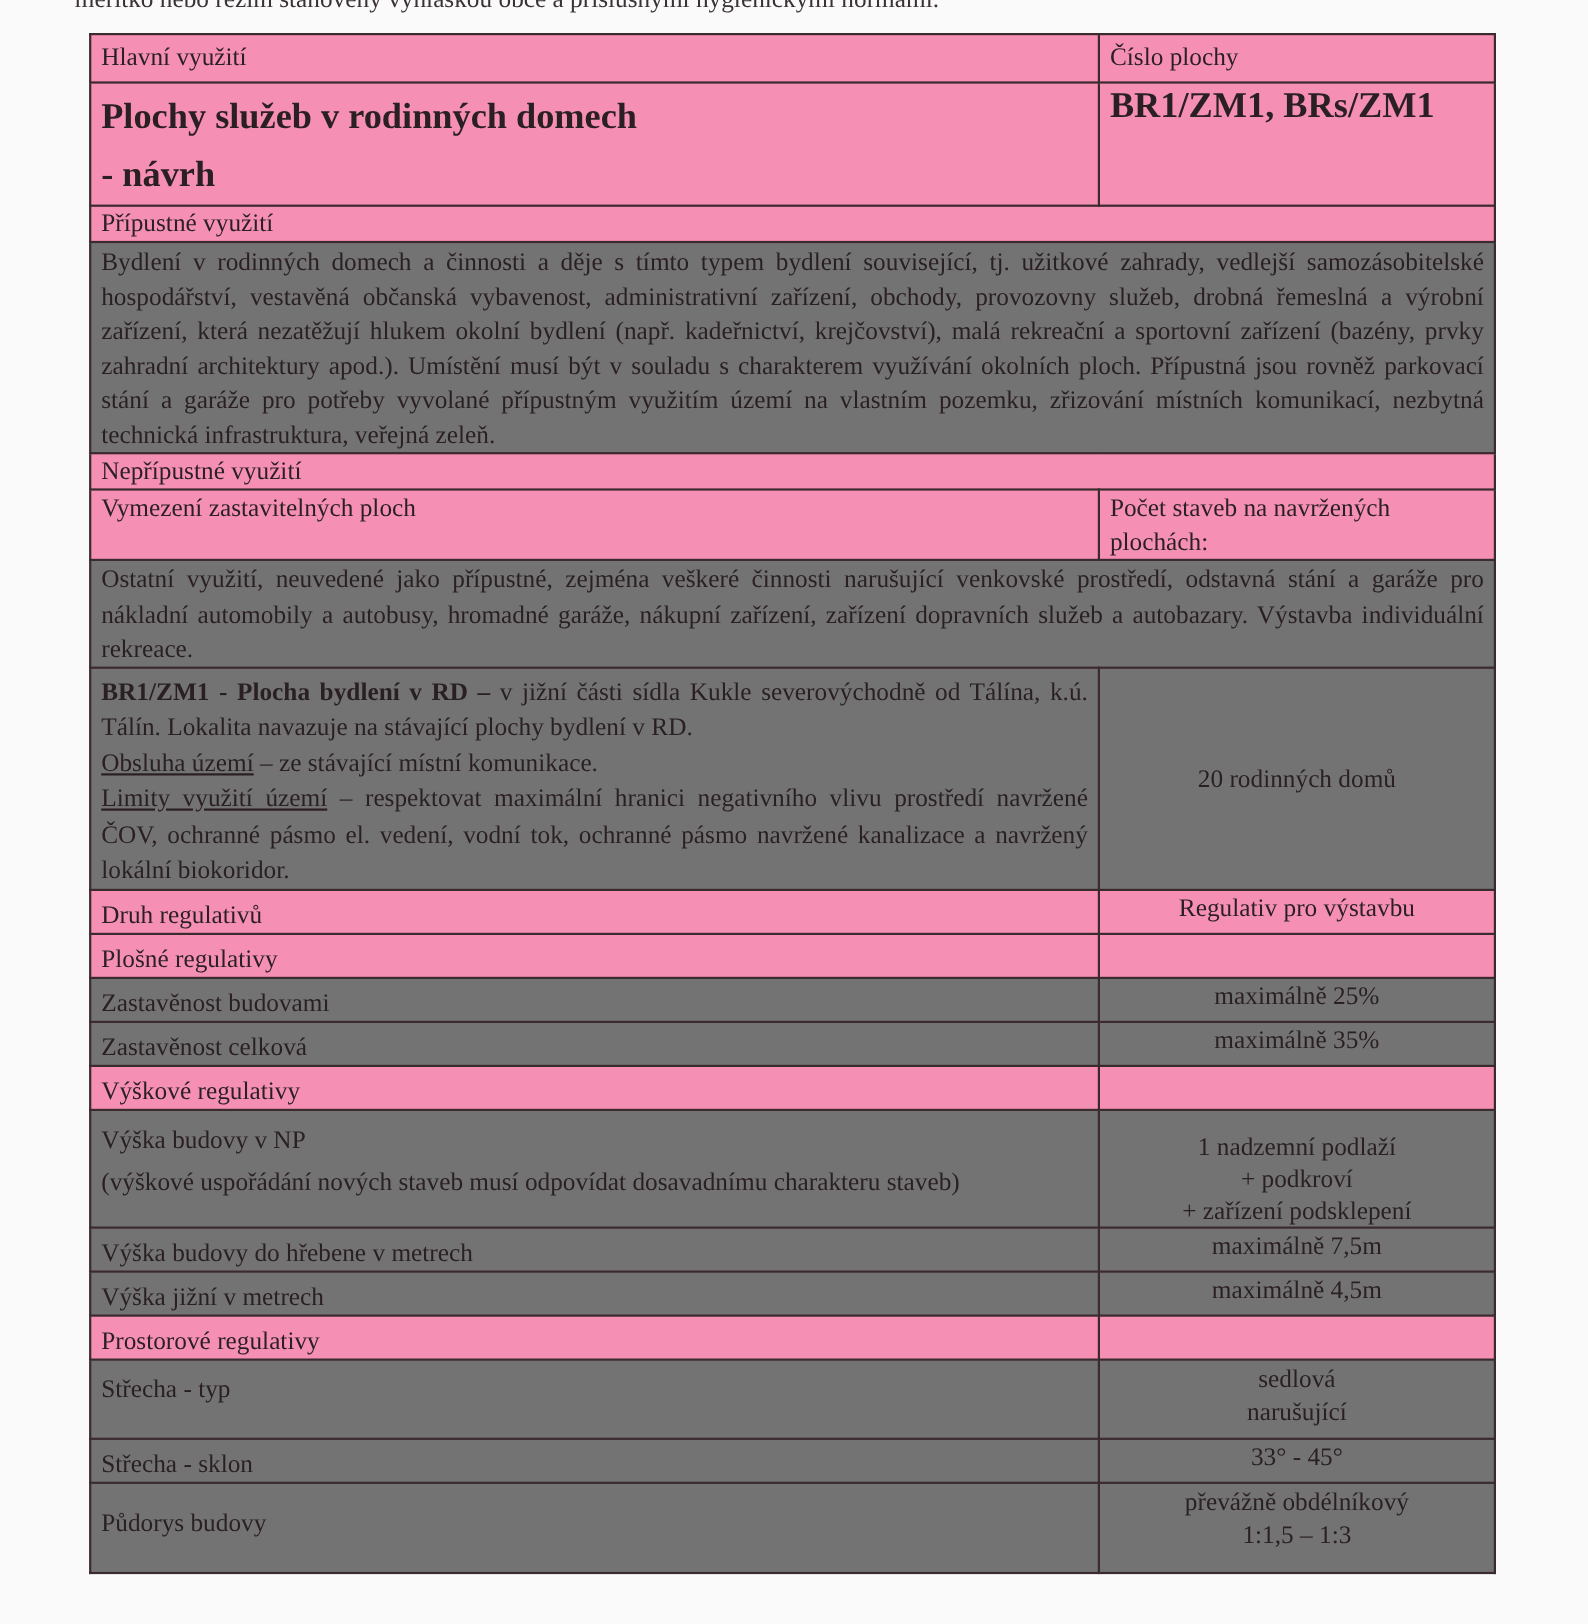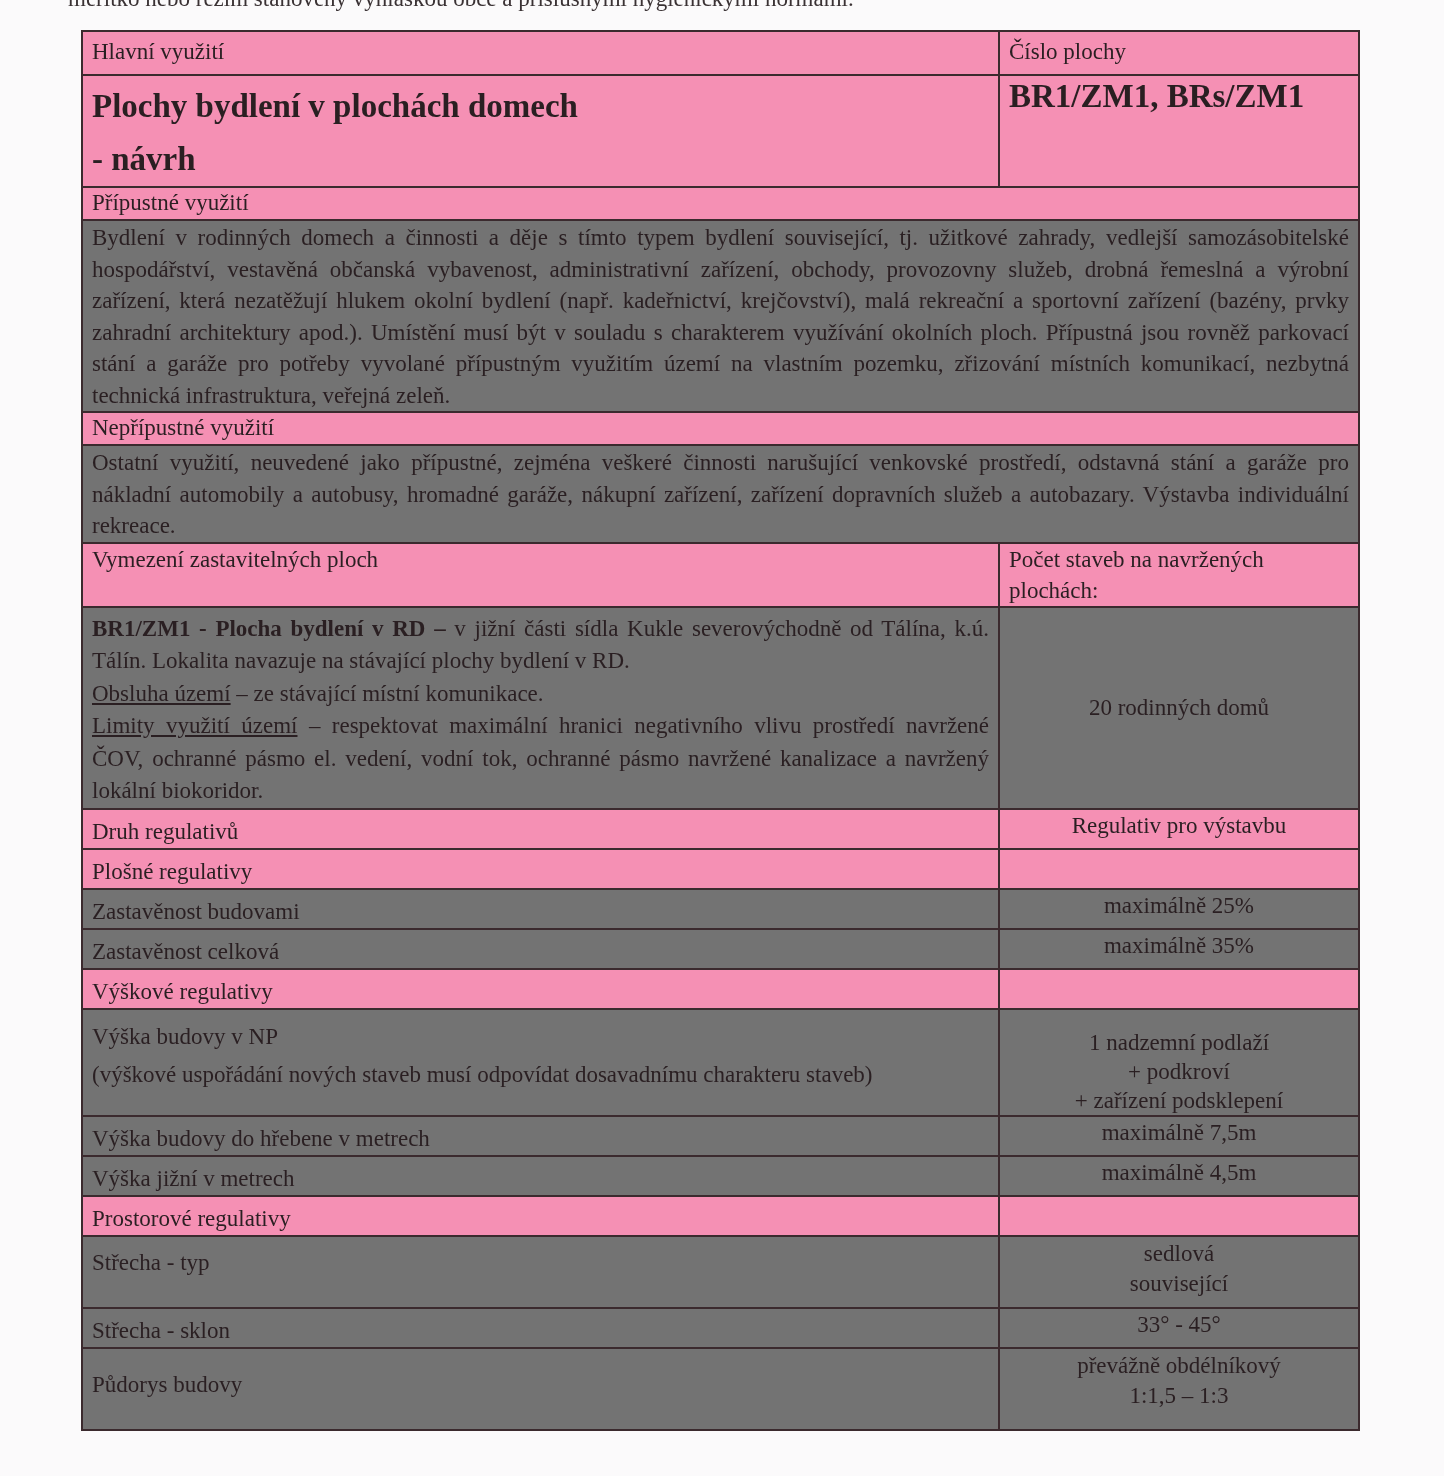--- a/index.html
+++ b/index.html
@@ -52,43 +52,43 @@
   </colgroup>
 
   <tbody>
       <tr>
     <td class="pink lbl" style="height:38px;">Hlavní využití</td>
     <td class="pink lbl">Číslo plochy</td>
   </tr>
 
   <tr>
     <td class="pink title-cell" style="height:102px;">
-      <div>Plochy bydlení v plochách domech</div>
+      <div>Plochy služeb v rodinných domech</div>
       <div>- návrh</div>
     </td>
     <td class="pink code-cell">BR1/ZM1, BRs/ZM1</td>
   </tr>
 
   <tr>
     <td colspan="2" class="pink" style="height:31px; line-height:30px;">Přípustné využití</td>
   </tr>
   <tr>
     <td colspan="2" class="white justify" style="padding-top:1px;">Bydlení v rodinných domech a činnosti a děje s tímto typem bydlení související, tj. užitkové zahrady, vedlejší samozásobitelské hospodářství, vestavěná občanská vybavenost, administrativní zařízení, obchody, provozovny služeb, drobná řemeslná a výrobní zařízení, která nezatěžují hlukem okolní bydlení (např. kadeřnictví, krejčovství), malá rekreační a sportovní zařízení (bazény, prvky zahradní architektury apod.). Umístění musí být v souladu s charakterem využívání okolních ploch. Přípustná jsou rovněž parkovací stání a garáže pro potřeby vyvolané přípustným využitím území na vlastním pozemku, zřizování místních komunikací, nezbytná technická infrastruktura, veřejná zeleň.</td>
   </tr>
 
   <tr>
     <td colspan="2" class="pink" style="height:31px; line-height:30px;">Nepřípustné využití</td>
   </tr>
   <tr>
-    <td colspan="2" class="white justify" style="padding-top:1px;">Ostatní využití, neuvedené jako přípustné, zejména veškeré činnosti narušující venkovské prostředí, odstavná stání a garáže pro nákladní automobily a autobusy, hromadné garáže, nákupní zařízení, zařízení dopravních služeb a autobazary. Výstavba individuální rekreace.</td>
+    <td class="pink" style="height:62px;">Vymezení zastavitelných ploch</td>
+    <td class="pink" style="line-height:31px;">Počet staveb na navržených plochách:</td>
   </tr>
 
   <tr>
-    <td class="pink" style="height:62px;">Vymezení zastavitelných ploch</td>
-    <td class="pink" style="line-height:31px;">Počet staveb na navržených plochách:</td>
+    <td colspan="2" class="white justify" style="padding-top:1px;">Ostatní využití, neuvedené jako přípustné, zejména veškeré činnosti narušující venkovské prostředí, odstavná stání a garáže pro nákladní automobily a autobusy, hromadné garáže, nákupní zařízení, zařízení dopravních služeb a autobazary. Výstavba individuální rekreace.</td>
   </tr>
   <tr>
     <td class="white justify" style="padding-top:5px; line-height:32.5px;">
       <span class="b">BR1/ZM1 - Plocha bydlení v RD –</span><span> v jižní části sídla Kukle severovýchodně od Tálína, k.ú. Tálín. Lokalita navazuje na stávající plochy bydlení v RD.</span><br>
       <span class="u">Obsluha území</span><span> – ze stávající místní komunikace.</span><br>
       <span class="u">Limity využití území</span><span> – respektovat maximální hranici negativního vlivu prostředí navržené ČOV, ochranné pásmo el. vedení, vodní tok, ochranné pásmo navržené kanalizace a navržený lokální biokoridor.</span>
     </td>
     <td class="white center vmid">20 rodinných domů</td>
   </tr>
 
@@ -135,21 +135,21 @@
   </tr>
 
   <tr>
     <td class="pink" style="height:38px; vertical-align:bottom;">Prostorové regulativy</td>
     <td class="pink"></td>
   </tr>
   <tr>
     <td class="white" style="height:60px; padding-top:10px;">Střecha - typ</td>
     <td class="white center" style="line-height:30px; padding-top:2px;">
       <div>sedlová</div>
-      <div>související</div>
+      <div>narušující</div>
     </td>
   </tr>
   <tr>
     <td class="white" style="height:38px; vertical-align:bottom;">Střecha - sklon</td>
     <td class="white center">33° - 45°</td>
   </tr>
   <tr>
     <td class="white" style="height:60px; padding-top:20px;">Půdorys budovy</td>
     <td class="white center" style="line-height:30px; padding-top:2px;margin-top:16px;">
       <div>převážně obdélníkový</div>

